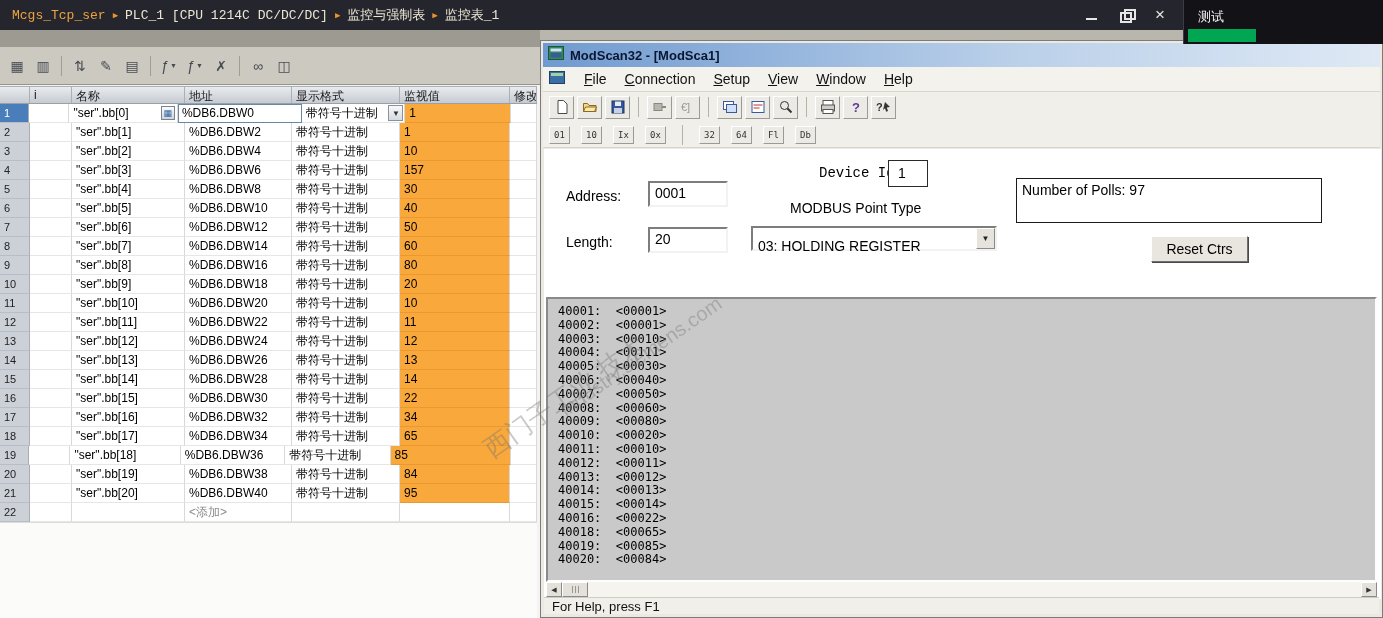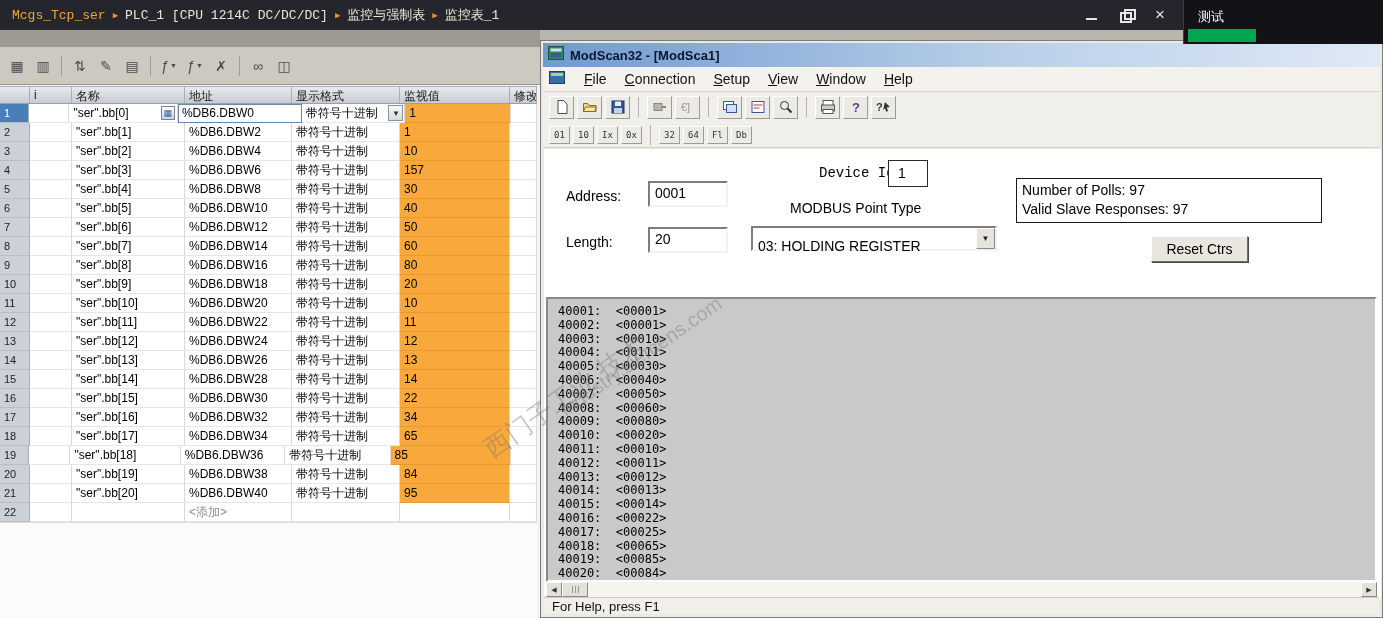--- a/index.html
+++ b/index.html
@@ -47,21 +47,21 @@
   .modscan{position:absolute;left:540px;top:40px;width:843px;height:578px;z-index:30;background:#ece9e2;border:1px solid #7b7b7b;padding:2px;}
   .ms-title{height:24px;background:linear-gradient(90deg,#6f9ad0,#b9cfe9 55%,#dfe9f5);display:flex;align-items:center;padding-left:5px;gap:6px;}
   .ms-title-text{font-size:13px;font-weight:bold;color:#0a1630;}
   .ms-menu{height:25px;background:#f4f2ed;border-bottom:1px solid #d8d5cd;display:flex;align-items:center;padding-left:6px;}
   .sysicon{margin-right:10px;}
   .menu-item{font-size:14px;color:#111;padding:2px 9px;cursor:pointer;}
   .ms-tb1{height:30px;background:#f1efe9;display:flex;align-items:center;padding-left:6px;gap:3px;}
   .tb-btn{width:25px;height:23px;border:1px solid;border-color:#fff #9c9a94 #9c9a94 #fff;background:#eceae4;display:flex;align-items:center;justify-content:center;cursor:pointer;}
   .tb-btn svg{width:16px;height:16px;display:block;}
   .tb-sep{width:1px;height:20px;background:#b5b2aa;margin:0 5px;}
-  .ms-tb2{height:26px;background:#f1efe9;display:flex;align-items:center;padding-left:6px;gap:3px;border-bottom:1px solid #d8d5cd;}
+  .ms-tb2{height:26px;background:#f1efe9;display:flex;align-items:center;padding-left:6px;gap:11px;border-bottom:1px solid #d8d5cd;}
   .tb2-btn{width:21px;height:18px;border:1px solid;border-color:#fff #9c9a94 #9c9a94 #fff;background:#eceae4;font-size:9px;font-family:"DejaVu Sans Mono",monospace;display:flex;align-items:center;justify-content:center;cursor:pointer;color:#333;}
   .ms-client{position:absolute;left:3px;top:108px;width:837px;height:450px;background:#fff;overflow:hidden;}
   .lbl{position:absolute;font-size:14px;color:#000;white-space:nowrap;}
   .sunken{position:absolute;border:2px solid;border-color:#7d7d7d #f2f2f2 #f2f2f2 #7d7d7d;background:#fff;font-size:14px;padding:2px 5px;font-family:"Liberation Sans",sans-serif;color:#000;}
   .thinbox{position:absolute;border:1px solid #2a2a2a;background:#fff;}
   .combo{position:absolute;border:2px solid;border-color:#7d7d7d #f2f2f2 #f2f2f2 #7d7d7d;background:#fff;}
   .combo .combo-text{font-size:14px;padding:10px 5px;color:#000;white-space:nowrap;overflow:hidden;}
   .combo .drop{position:absolute;right:0;top:0;width:19px;height:100%;border:1px solid;border-color:#fff #8a8a8a #8a8a8a #fff;background:#e6e3dc;font-size:8px;display:flex;align-items:center;justify-content:center;color:#222;cursor:pointer;}
   .pollbox{position:absolute;border:1px solid #1a1a1a;background:#fff;padding:2px 5px;}
   .pollbox div{font-size:14px;line-height:19px;color:#000;white-space:nowrap;}
@@ -455,21 +455,20 @@
       <div class="lbl" style="left:22px;top:85px;">Length:</div>
       <div class="sunken" style="left:104px;top:78px;width:80px;height:26px;">20</div>
 
       <div class="combo" style="left:207px;top:77px;width:246px;height:25px;">
         <div class="combo-text">03: HOLDING REGISTER</div>
         <div class="drop">▼</div>
       </div>
 
       <div class="pollbox" style="left:472px;top:29px;width:306px;height:45px;">
         <div>Number of Polls: 97</div>
-        <div>Valid Slave Responses: 97</div>
       </div>
 
       <div class="pushbtn" style="left:607px;top:87px;width:97px;height:26px;">Reset Ctrs</div>
 
       <div class="regpanel">
           <div class="regline">40001:  &lt;00001&gt;</div>
           <div class="regline">40002:  &lt;00001&gt;</div>
           <div class="regline">40003:  &lt;00010&gt;</div>
           <div class="regline">40004:  &lt;00111&gt;</div>
           <div class="regline">40005:  &lt;00030&gt;</div>
@@ -477,21 +476,20 @@
           <div class="regline">40007:  &lt;00050&gt;</div>
           <div class="regline">40008:  &lt;00060&gt;</div>
           <div class="regline">40009:  &lt;00080&gt;</div>
           <div class="regline">40010:  &lt;00020&gt;</div>
           <div class="regline">40011:  &lt;00010&gt;</div>
           <div class="regline">40012:  &lt;00011&gt;</div>
           <div class="regline">40013:  &lt;00012&gt;</div>
           <div class="regline">40014:  &lt;00013&gt;</div>
           <div class="regline">40015:  &lt;00014&gt;</div>
           <div class="regline">40016:  &lt;00022&gt;</div>
-          <div class="regline">40017:  &lt;00025&gt;</div>
           <div class="regline">40018:  &lt;00065&gt;</div>
           <div class="regline">40019:  &lt;00085&gt;</div>
           <div class="regline">40020:  &lt;00084&gt;</div>
         </div>
 
       <div class="hscroll">
         <div class="sb-btn">◀</div>
         <div class="sb-thumb">
             <i></i>
             <i></i>

